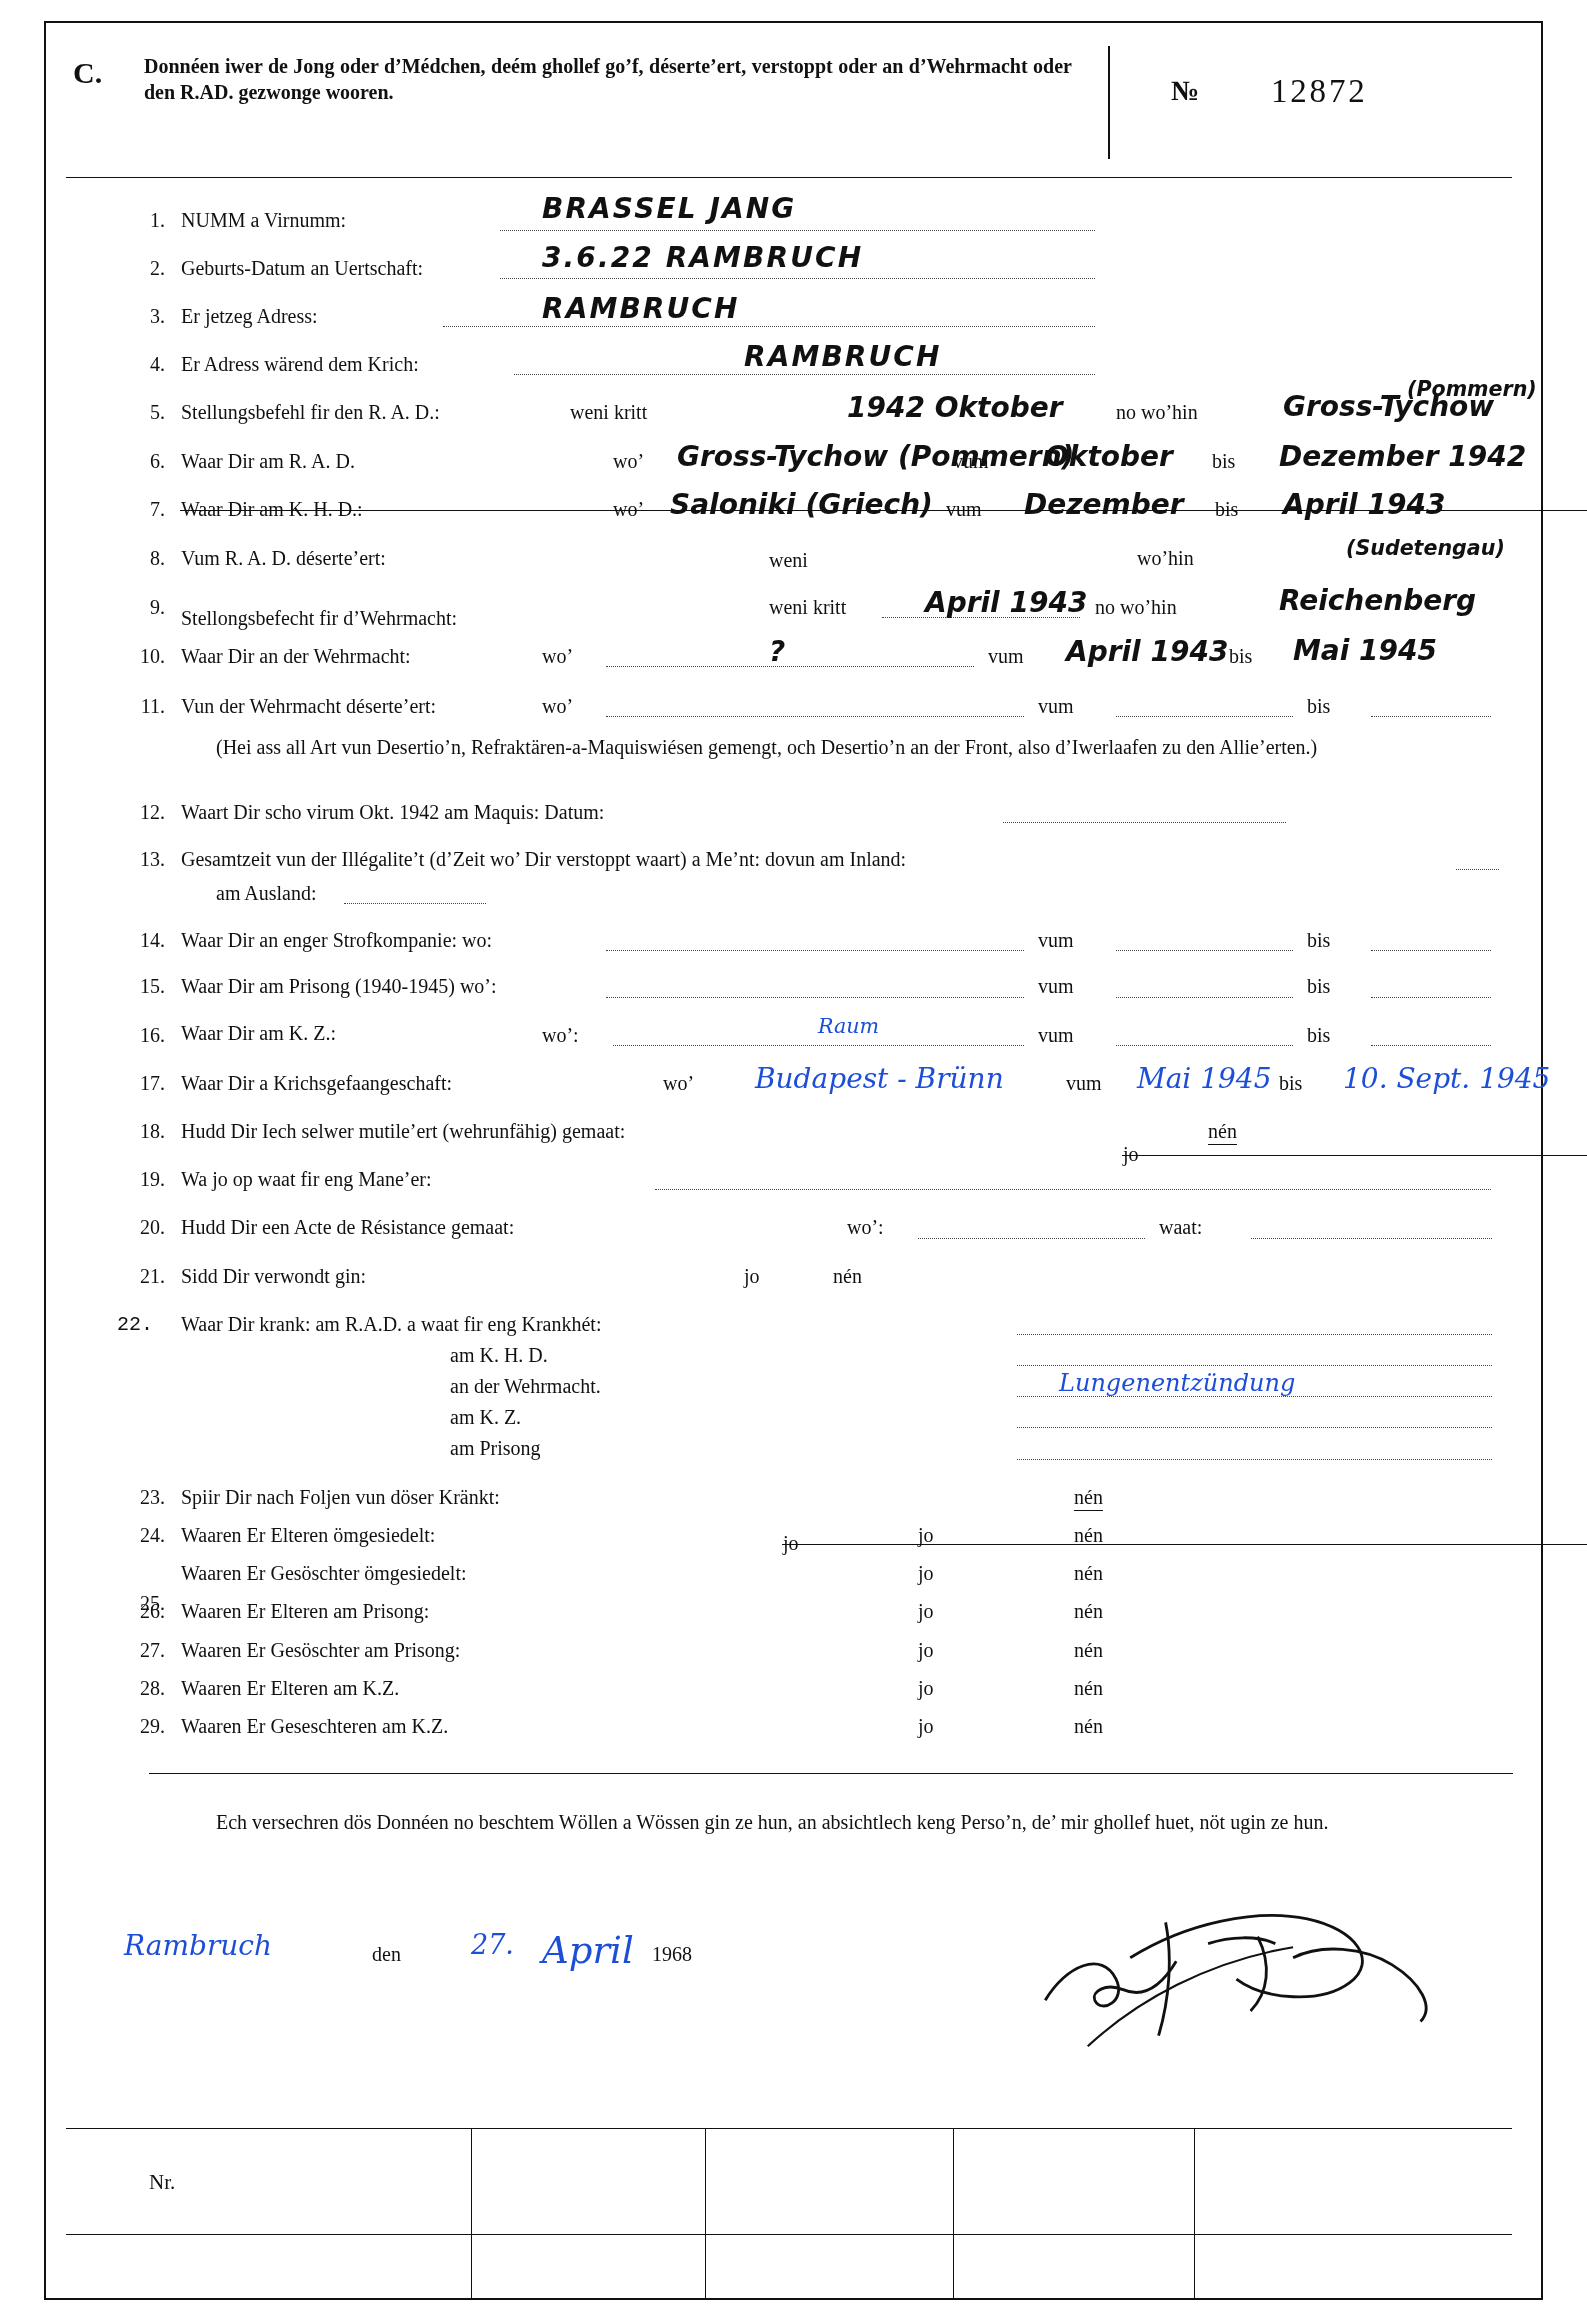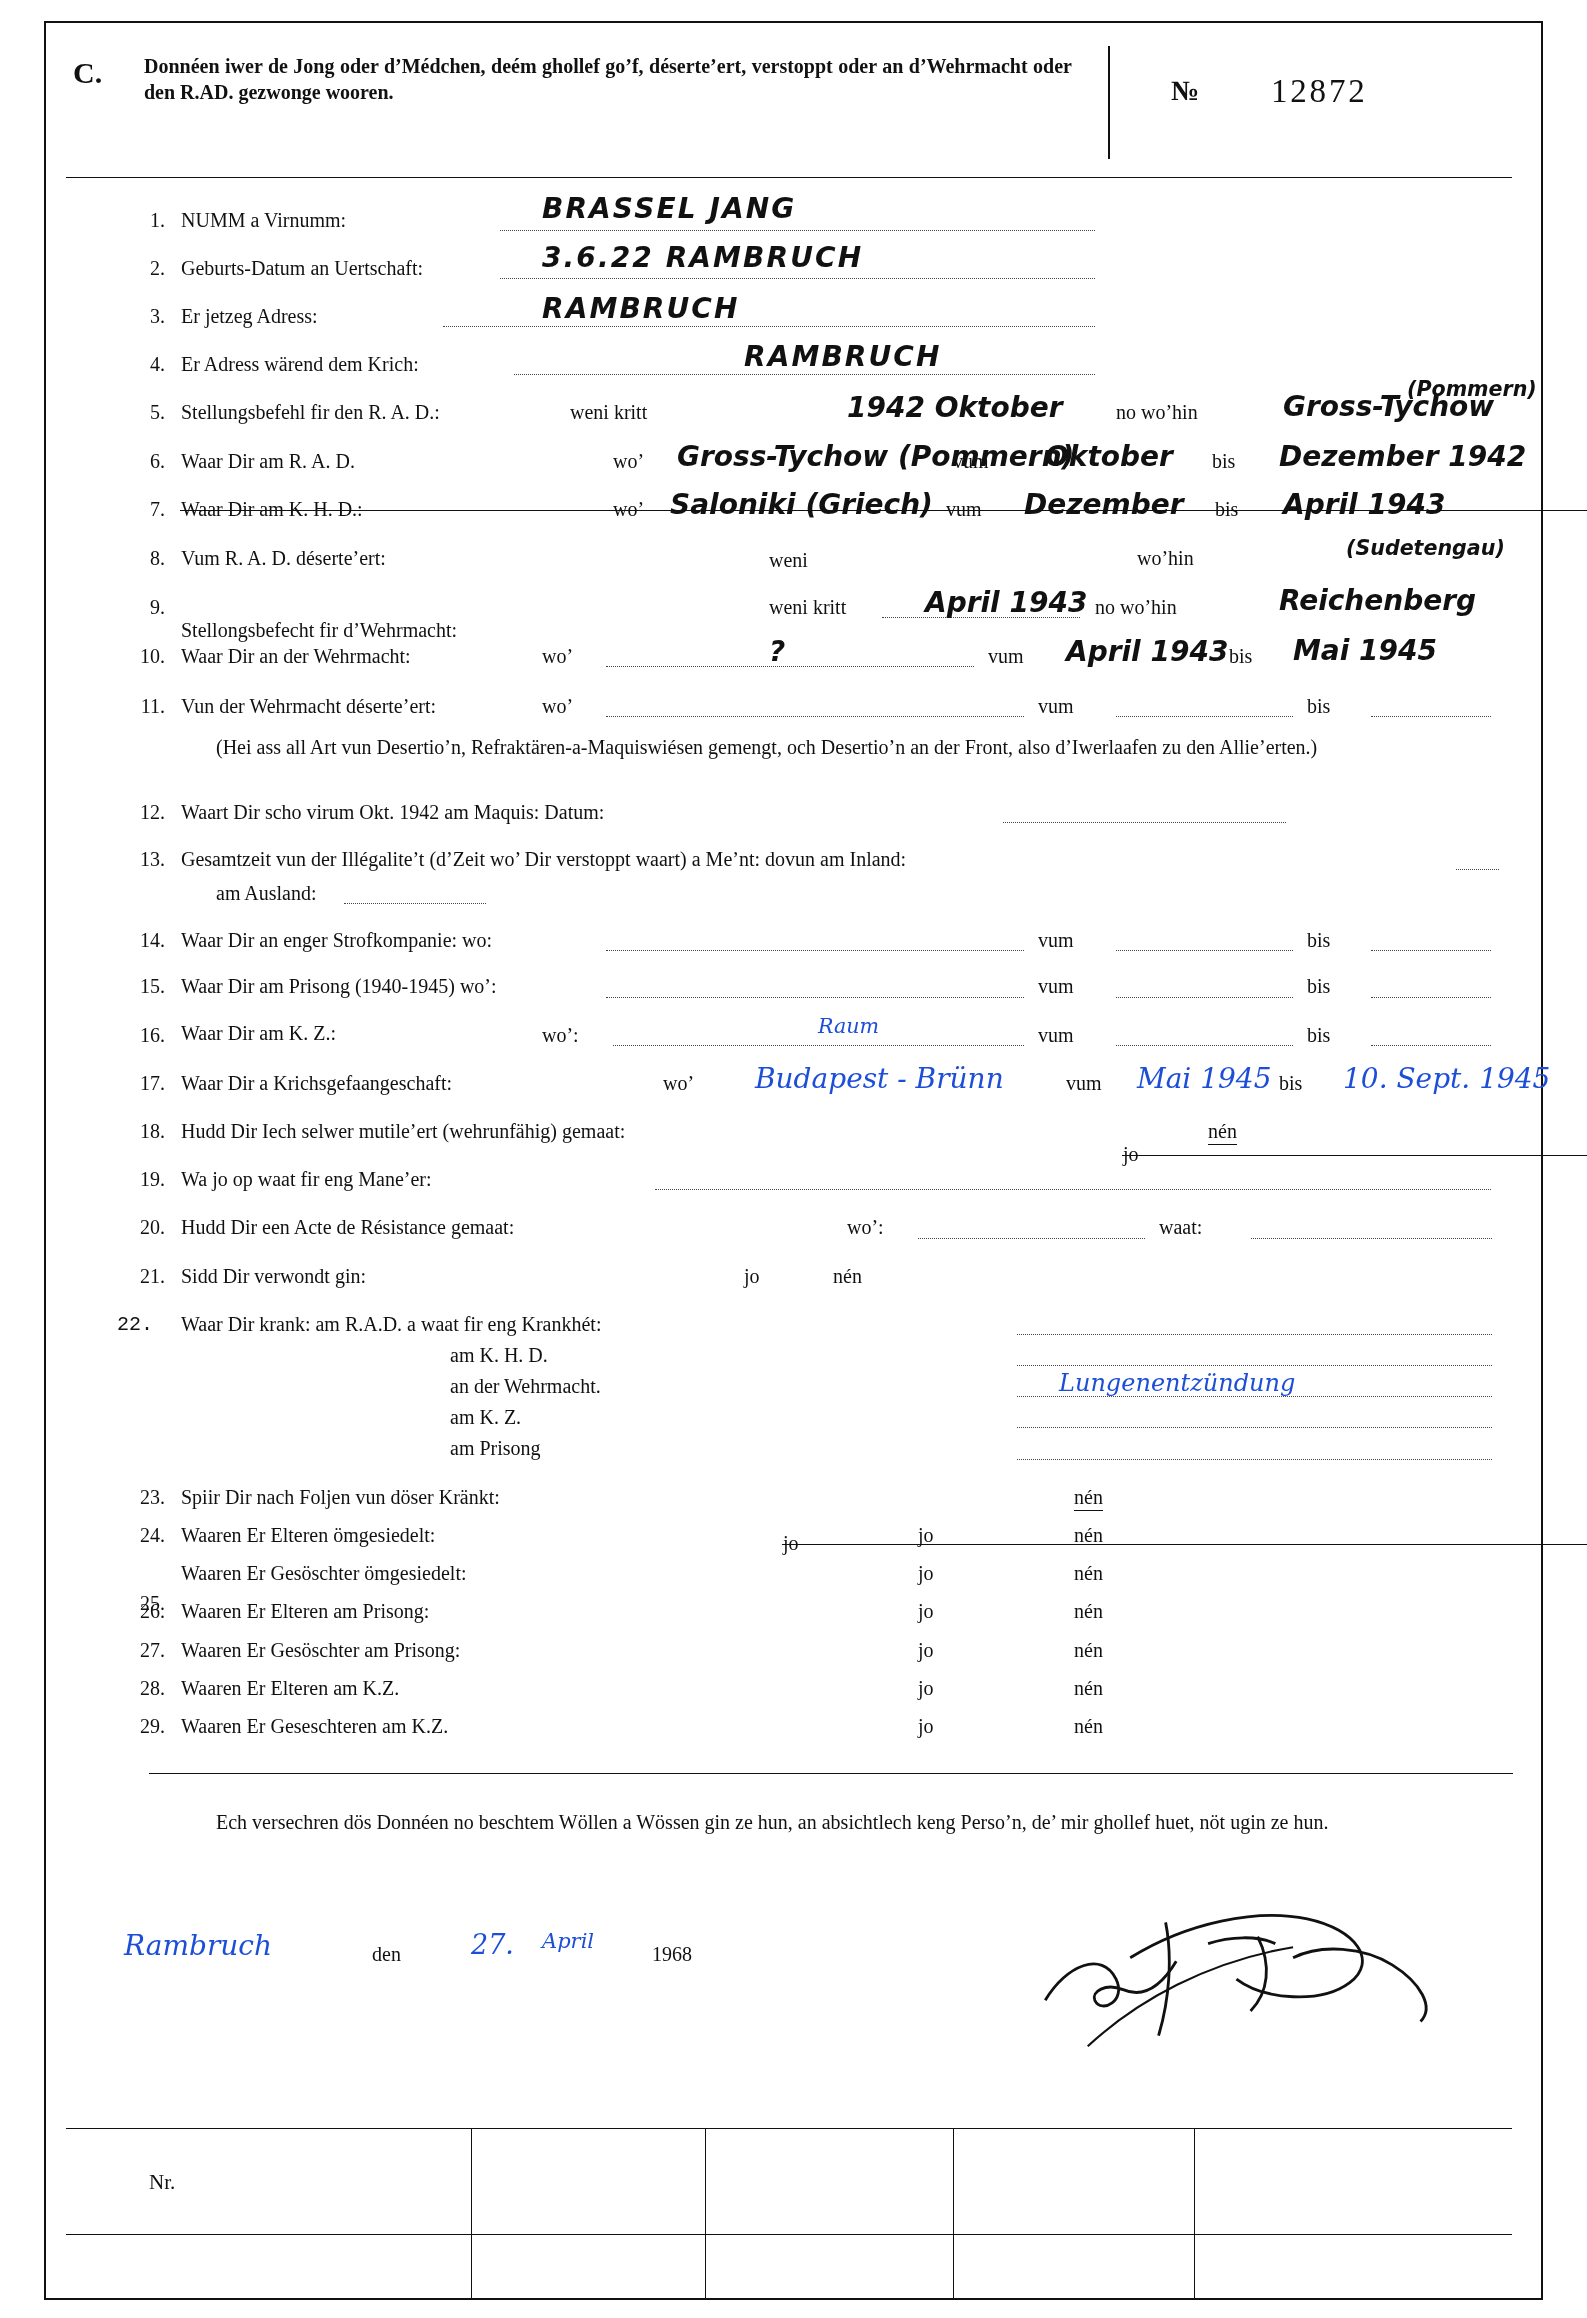--- a/index.html
+++ b/index.html
@@ -97,21 +97,21 @@
   <div class="lbl" style="left:1169px;top:475px;">bis</div>
   <div class="hw hwmed" style="left:1237px;top:465px;">April 1943</div>
 
   <div class="num" style="left:78px;top:524px;">8.</div>
   <div class="lbl" style="left:135px;top:524px;">Vum R. A. D. déserte’ert:</div>
   <div class="lbl" style="left:723px;top:526px;">weni</div>
   <div class="lbl" style="left:1091px;top:524px;">wo’hin</div>
   <div class="hw hwsm" style="left:1300px;top:513px;">(Sudetengau)</div>
 
   <div class="num" style="left:78px;top:573px;">9.</div>
-  <div class="lbl" style="left:135px;top:596px;">Stellongsbefecht fir d’Wehrmacht:</div>
+  <div class="lbl" style="left:135px;top:584px;">Stellongsbefecht fir d’Wehrmacht:</div>
   <div class="lbl" style="left:723px;top:573px;">weni kritt</div>
   <div class="dots" style="left:836px;top:594px;width:198px;"></div>
   <div class="hw hwmed" style="left:879px;top:563px;">April 1943</div>
   <div class="lbl" style="left:1049px;top:573px;">no wo’hin</div>
   <div class="hw hwmed" style="left:1233px;top:561px;">Reichenberg</div>
 
   <div class="num" style="left:78px;top:622px;">10.</div>
   <div class="lbl" style="left:135px;top:622px;">Waar Dir an der Wehrmacht:</div>
   <div class="lbl" style="left:496px;top:622px;">wo’</div>
   <div class="dots" style="left:560px;top:643px;width:368px;"></div>
@@ -244,21 +244,21 @@
   <div class="lbl" style="left:135px;top:1692px;">Waaren Er Geseschteren am K.Z.</div>
   <div class="lbl" style="left:872px;top:1692px;">jo</div>
   <div class="lbl" style="left:1028px;top:1692px;">nén</div>
 
   <div class="hline" style="left:103px;top:1750px;width:1364px;"></div>
   <div class="footer-text" style="left:113px;top:1786px;width:1346px;text-indent:57px;">Ech versechren dös Donnéen no beschtem Wöllen a Wössen gin ze hun, an absichtlech keng Perso’n, de’ mir ghollef huet, nöt ugin ze hun.</div>
 
   <div class="hw2" style="left:78px;top:1906px;font-size:28px;">Rambruch</div>
   <div class="lbl" style="left:326px;top:1920px;">den</div>
   <div class="hw2" style="left:425px;top:1906px;font-size:27px;">27.</div>
-  <div class="hw2" style="left:496px;top:1906px;font-size:21px;">April</div>
+  <div class="hw2" style="left:496px;top:1906px;font-size:37px;">April</div>
   <div class="lbl" style="left:606px;top:1920px;">1968</div>
 
   <div class="sig-line" style="left:978px;top:1871px;width:439px;height:163px;">
     <svg width="439" height="163" viewBox="0 0 620 230">
       <path d="M30,150 C60,100 110,80 130,120 C145,150 110,170 100,150 C95,138 115,125 140,135 C175,150 200,120 215,95" fill="none" stroke="#111" stroke-width="4"></path>
       <path d="M150,90 C230,40 330,20 400,35 C470,50 500,95 460,125 C420,155 340,150 300,120" fill="none" stroke="#111" stroke-width="4"></path>
       <path d="M200,40 C210,90 205,150 190,200" fill="none" stroke="#111" stroke-width="4"></path>
       <path d="M260,70 C290,60 330,58 355,70" fill="none" stroke="#111" stroke-width="4"></path>
       <path d="M330,60 C350,100 345,140 320,165" fill="none" stroke="#111" stroke-width="4"></path>
       <path d="M380,90 C420,70 480,75 520,100 C560,125 580,160 560,180" fill="none" stroke="#111" stroke-width="4"></path>

